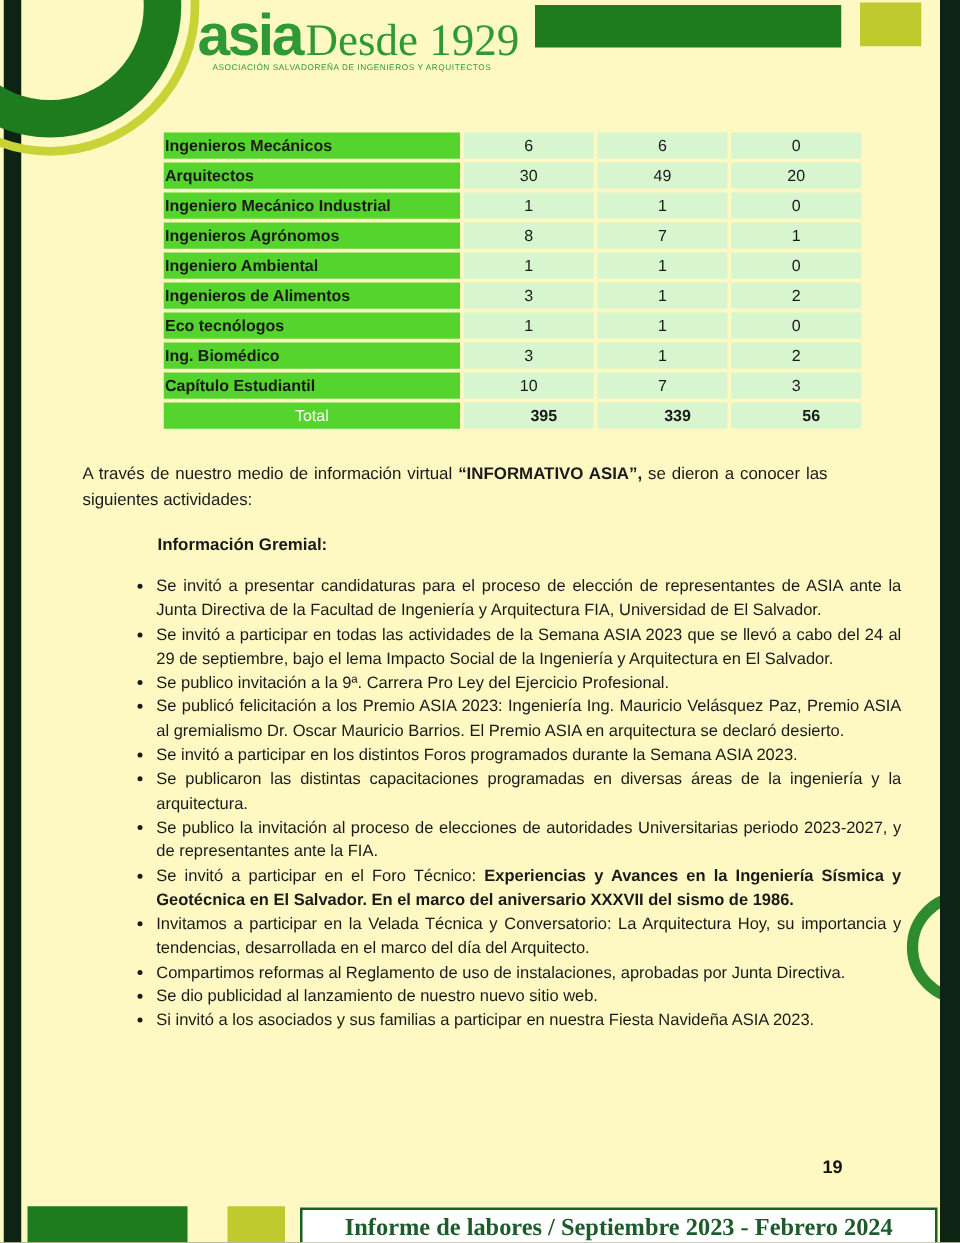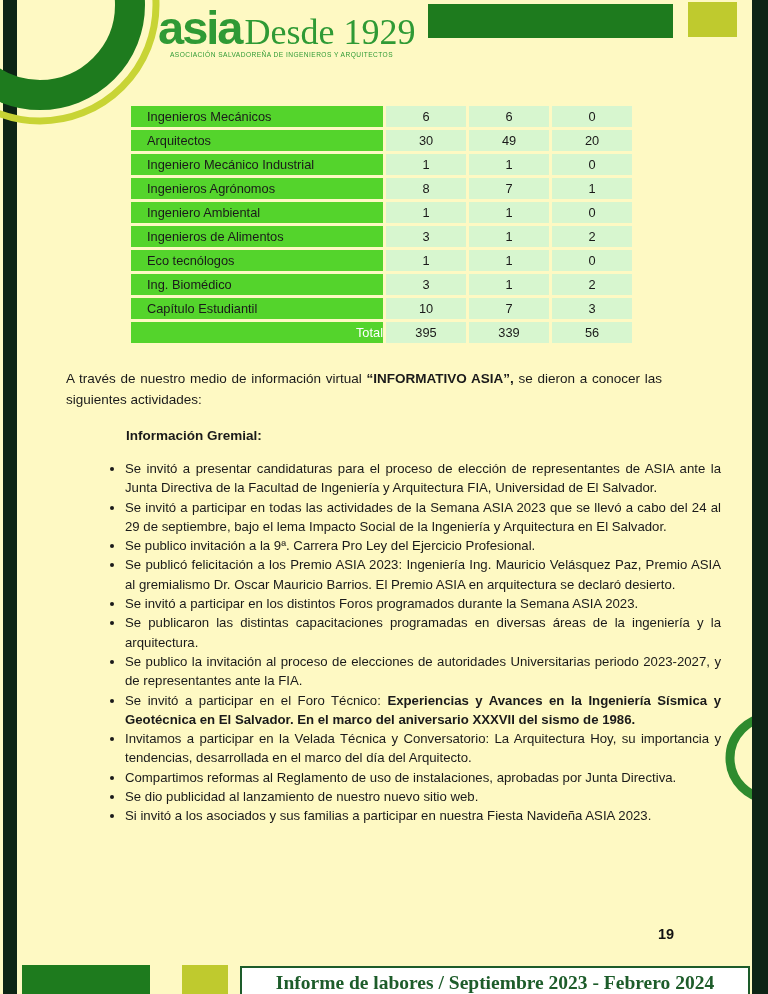--- a/index.html
+++ b/index.html
@@ -12,24 +12,24 @@
 
   
   .logo{position:absolute;left:158px;top:4px;display:flex;align-items:baseline;}
   .logo-word{font-size:47px;font-weight:800;letter-spacing:-2px;line-height:1;color:var(--logo-green);}
   .logo-since{font-family:"Liberation Serif", serif;font-size:36px;margin-left:3px;color:var(--logo-green);}
   .logo-sub{position:absolute;left:170px;top:51px;font-size:6.6px;letter-spacing:.45px;color:var(--logo-green);white-space:nowrap;}
 
   
   .members-table{position:absolute;left:128px;top:103px;border-collapse:separate;border-spacing:3px;table-layout:fixed;}
   .members-table td{height:21px;font-size:12.8px;padding:0;vertical-align:middle;}
-  .members-table td.cat{background:var(--table-label-bg);font-weight:normal;padding-left:16px;width:236px;}
+  .members-table td.cat{background:var(--table-label-bg);font-weight:bold;padding-left:1px;width:236px;}
   .members-table td.val{background:var(--table-value-bg);text-align:center;width:80px;}
-  .members-table tr.total td.cat{color:#ffffff;font-weight:normal;text-align:right;padding-left:0;}
-  .members-table tr.total td.val{font-weight:normal;}
+  .members-table tr.total td.cat{color:#ffffff;font-weight:normal;text-align:center;padding-left:0;}
+  .members-table tr.total td.val{font-weight:bold;padding-left:24px;}
 
   
   .intro{position:absolute;left:66px;top:368px;width:596px;margin:0;font-size:13.5px;line-height:21px;text-align:justify;}
   .heading{position:absolute;left:82px;top:428px;margin:0;font-size:13.5px;font-weight:bold;padding-left:44px;}
   .bullets{position:absolute;left:82px;top:459px;width:596px;margin:0;padding-left:43px;}
   .bullets li{font-size:13.2px;line-height:19.3px;text-align:justify;}
 
   .pagenum{position:absolute;left:650px;top:926px;width:32px;text-align:center;font-size:14.5px;font-weight:bold;color:#111;}
 
   .footer-box{position:absolute;left:240px;top:966px;width:506px;height:40px;border:2px solid var(--footer-text);background:#fff;text-align:center;}

